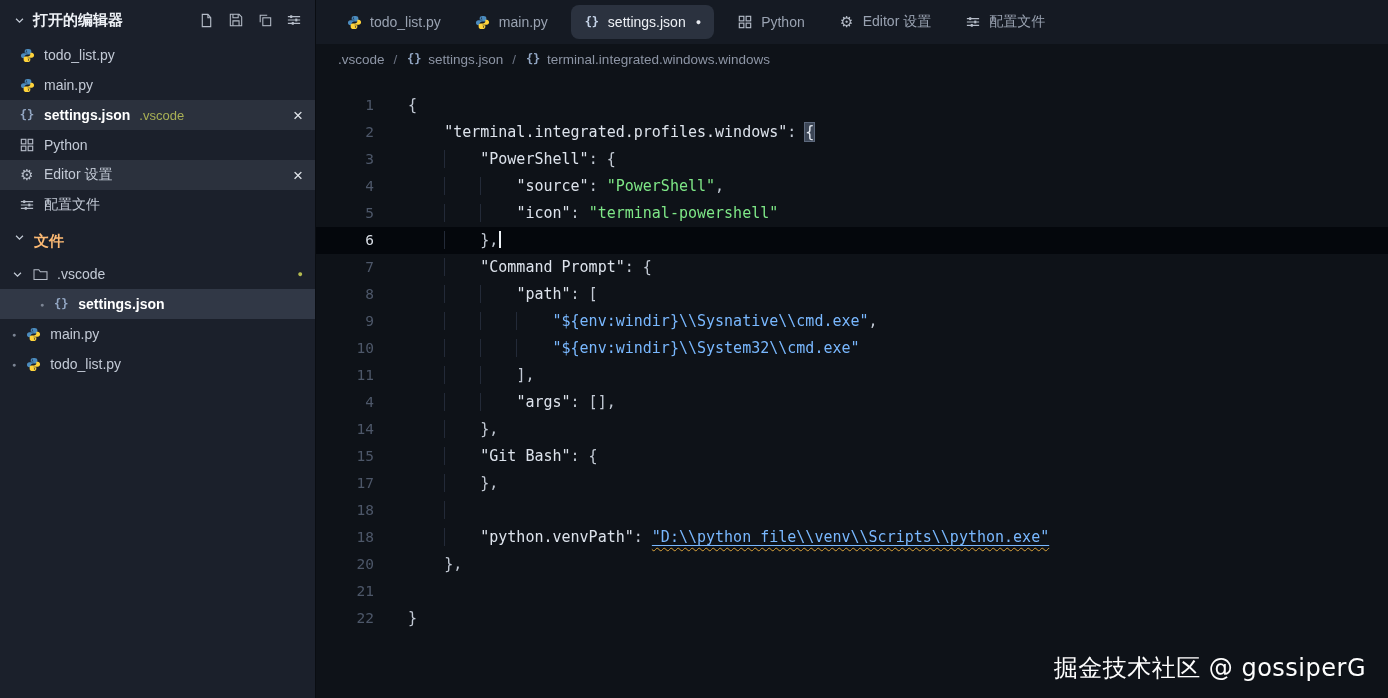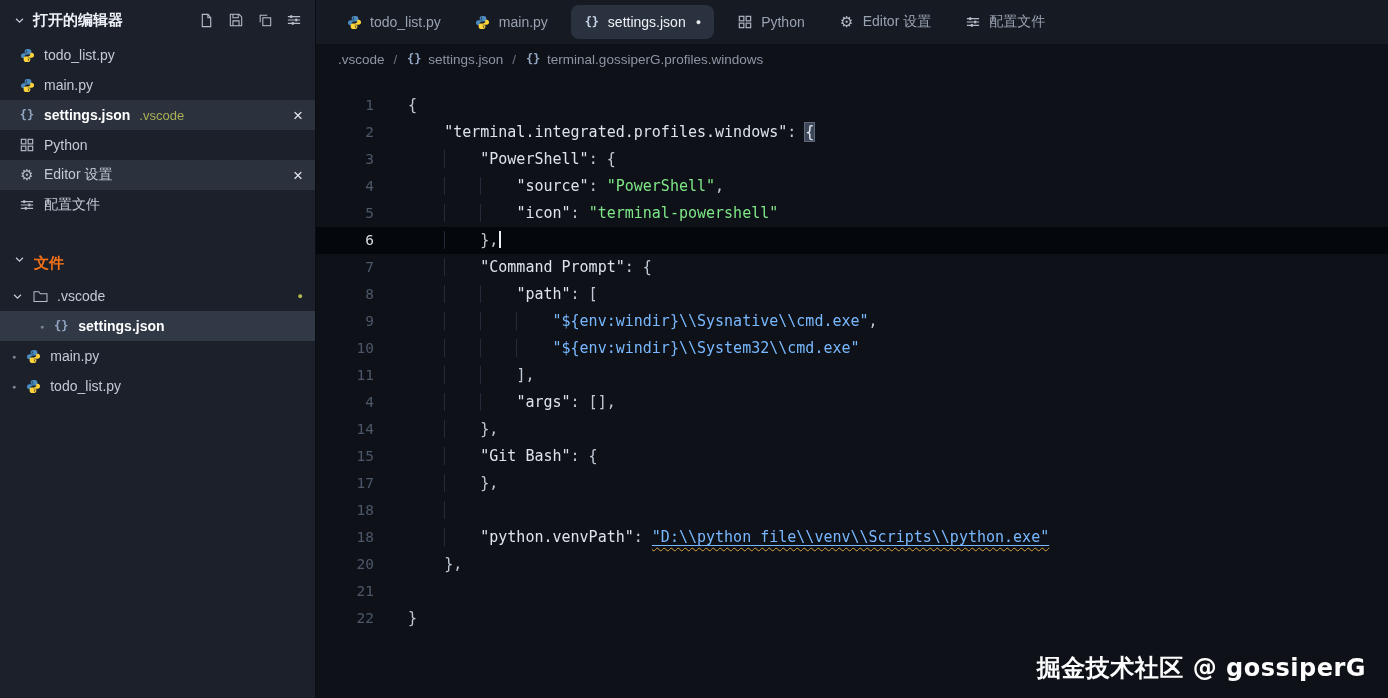--- a/index.html
+++ b/index.html
@@ -15,22 +15,22 @@
              font-weight:700;font-size:15px;color:#eef1f6}
   .sb-actions{margin-left:auto;display:flex;gap:15px;color:#b6bdc9}
   .sb-act{display:flex;align-items:center;cursor:pointer}
   .row{display:flex;align-items:center;gap:9px;height:30px;padding:0 12px 0 19px;
        color:#c3cad6;cursor:pointer}
   .row .lbl{white-space:nowrap}
   .row.sel{background:#2b313d}
   .strong{color:#ffffff;font-weight:700}
   .detail{color:#a9b055;font-size:13px}
   .close{margin-left:auto;font-size:17px;line-height:1;color:#e2e6ec}
-  .files-title{display:flex;align-items:flex-start;gap:9px;margin-top:26px;padding:8px 14px;
-               font-weight:700;font-size:15px;color:#f97316;cursor:pointer}
+  .files-title{display:flex;align-items:flex-start;gap:9px;margin-top:4px;padding:8px 14px;
+               font-weight:700;font-size:15px;color:#fdba74;cursor:pointer}
   .row.tsel{background:#313846}
   .chev,.chev-s{display:flex;align-items:center;color:#c3cad6}
   .ldot{font-size:7px;color:#7c8594;display:flex;align-items:center}
   .odot{margin-left:auto;font-size:9px;color:#b3ba50}
   .ic{display:inline-flex;align-items:center;justify-content:center;width:16px;color:#b6bdc9}
   .br{font-family:"DejaVu Sans Mono",monospace;font-size:12px;font-weight:700;color:#93a7c4}
   .gear{font-family:"DejaVu Sans",sans-serif;font-size:15px;line-height:1;color:#b6bdc9}
 
   
   .main{flex:1;display:flex;flex-direction:column;min-width:0;position:relative}
@@ -59,21 +59,21 @@
   .t-k{color:#dde3ec}
   .t-p{color:#c2c9d4}
   .t-g{color:#7ee787}
   .t-b{color:#79b8ff}
   .t-bm{color:#e6ebf2;background:#3c4656;box-shadow:0 0 0 1px #5c687c}
   .sq{text-decoration:underline wavy #d9a33c;text-decoration-thickness:1px;text-underline-offset:5px}
   .t-w{color:#79b8ff;text-decoration:underline solid #79b8ff;text-decoration-thickness:1px;
        text-underline-offset:3px}
   .cursor{display:inline-block;width:2px;height:17px;background:#eef2f7;vertical-align:-3px;margin-left:1px}
 
-  .watermark{position:absolute;right:22px;bottom:14px;font-size:24px;font-weight:700;color:#fdfdfd;
+  .watermark{position:absolute;right:22px;bottom:14px;font-size:24px;font-weight:400;color:#fdfdfd;
              font-family:"DejaVu Sans","Liberation Sans",sans-serif;letter-spacing:.5px}
 </style>
 </head>
 <body>
 
 <div class="app">
   <aside class="sidebar">
     <div class="sb-header">
       <span class="chev">
           <svg width="11" height="11" viewBox="0 0 16 16" fill="none" stroke="currentColor" stroke-width="1.8">
@@ -297,21 +297,21 @@
           <span class="ic bc-ic">
             <span class="br">{}</span>
           </span>
           <span>settings.json</span>
         </span>
         <span class="bc-sep">/</span>
         <span class="bc-item">
           <span class="ic bc-ic">
             <span class="br">{}</span>
           </span>
-          <span>terminal.gossiperG.profiles.windows</span>
+          <span>terminal.integrated.windows.windows</span>
         </span>
       </div>
     <div class="editor" id="code">
         <div class="code-line"><span class="gutter">1</span><span class="code-text"><span class="t-p">{</span></span></div>
         <div class="code-line"><span class="gutter">2</span><span class="code-text"><span class="indu">    </span><span class="t-k">"terminal.integrated.profiles.windows"</span><span class="t-p">: </span><span class="t-bm">{</span></span></div>
         <div class="code-line"><span class="gutter">3</span><span class="code-text"><span class="indu">    </span><span class="indu g">    </span><span class="t-k">"PowerShell"</span><span class="t-p">: {</span></span></div>
         <div class="code-line"><span class="gutter">4</span><span class="code-text"><span class="indu">    </span><span class="indu g">    </span><span class="indu g">    </span><span class="t-k">"source"</span><span class="t-p">: </span><span class="t-g">"PowerShell"</span><span class="t-p">,</span></span></div>
         <div class="code-line"><span class="gutter">5</span><span class="code-text"><span class="indu">    </span><span class="indu g">    </span><span class="indu g">    </span><span class="t-k">"icon"</span><span class="t-p">: </span><span class="t-g">"terminal-powershell"</span></span></div>
         <div class="code-line current"><span class="gutter">6</span><span class="code-text"><span class="indu">    </span><span class="indu g">    </span><span class="t-p">},</span><span class="cursor"></span></span></div>
         <div class="code-line"><span class="gutter">7</span><span class="code-text"><span class="indu">    </span><span class="indu g">    </span><span class="t-k">"Command Prompt"</span><span class="t-p">: {</span></span></div>

